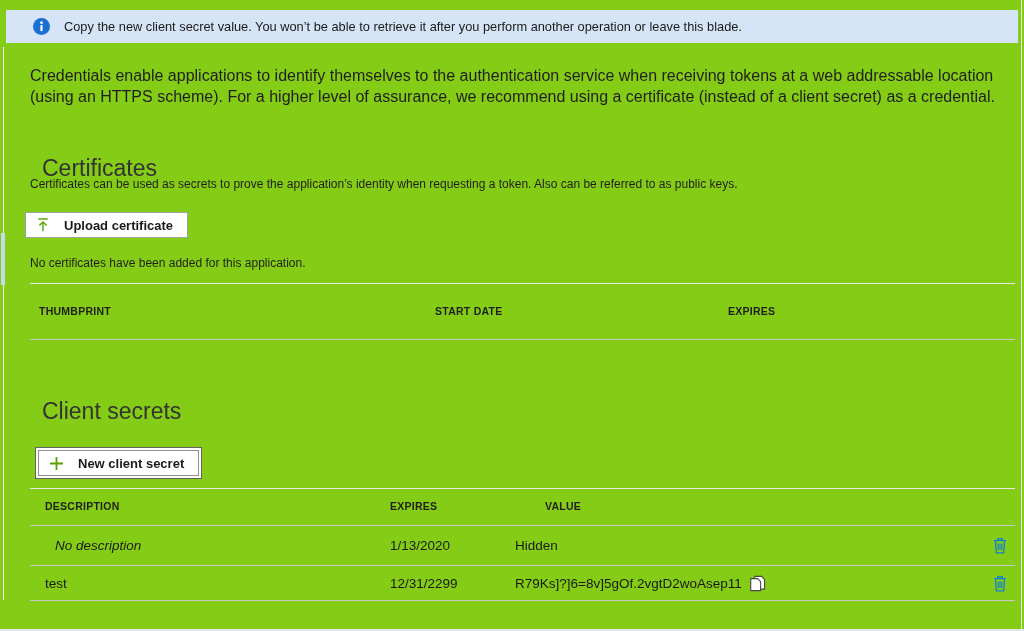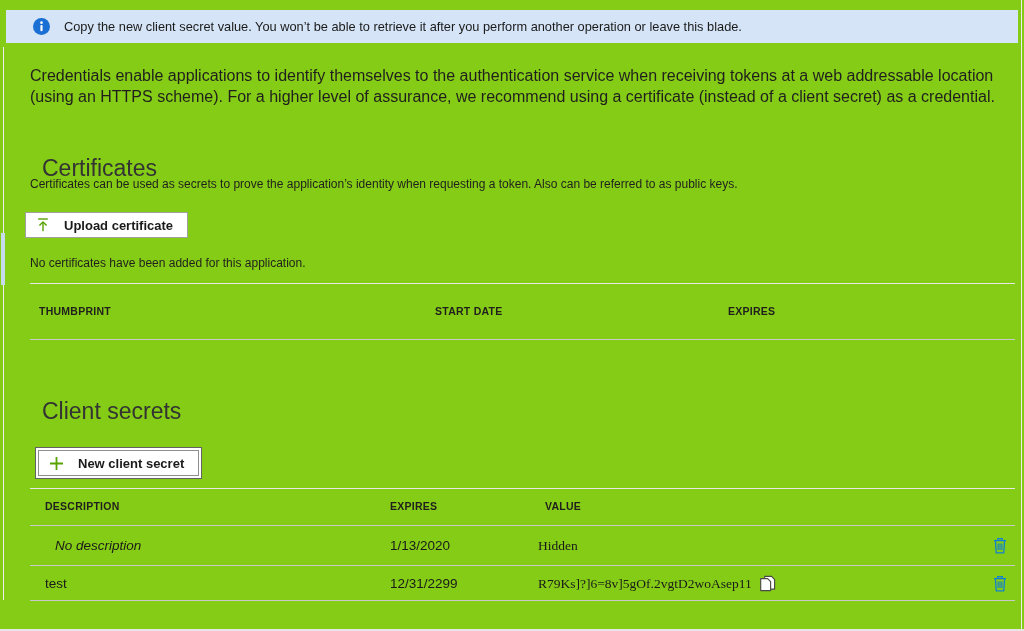--- a/index.html
+++ b/index.html
@@ -46,21 +46,21 @@
     color:#201f1e;white-space:nowrap;
   }
   .cert-head{top:283px;height:56px;}
   .cert-head .th{line-height:56px;}
   .sec-head{top:488px;height:37px;}
   .sec-head .th{line-height:37px;}
   .trow{position:absolute;left:0;width:1024px;}
   .cell{position:absolute;font-size:13.5px;color:#1a1a1a;white-space:nowrap;}
   .c-desc{left:45px;}
   .c-exp{left:390px;text-align:right;}
-  .c-val{left:538px;display:flex;align-items:center;gap:7px;font-family:Liberation Serif, serif;}
+  .c-val{left:515px;display:flex;align-items:center;gap:7px;}
   .italic{font-style:italic;left:47px;margin-left:8px;}
   .trash-btn,.copy-btn{
     background:none;border:none;padding:0;margin:0;cursor:pointer;
     display:inline-flex;align-items:center;
   }
   .trash-btn{position:absolute;left:993px;}
   .row1{top:526px;height:39px;}
   .row1 .cell{line-height:39px;}
   .row1 .trash-btn{top:11px;}
   .row2{top:566px;height:35px;}

